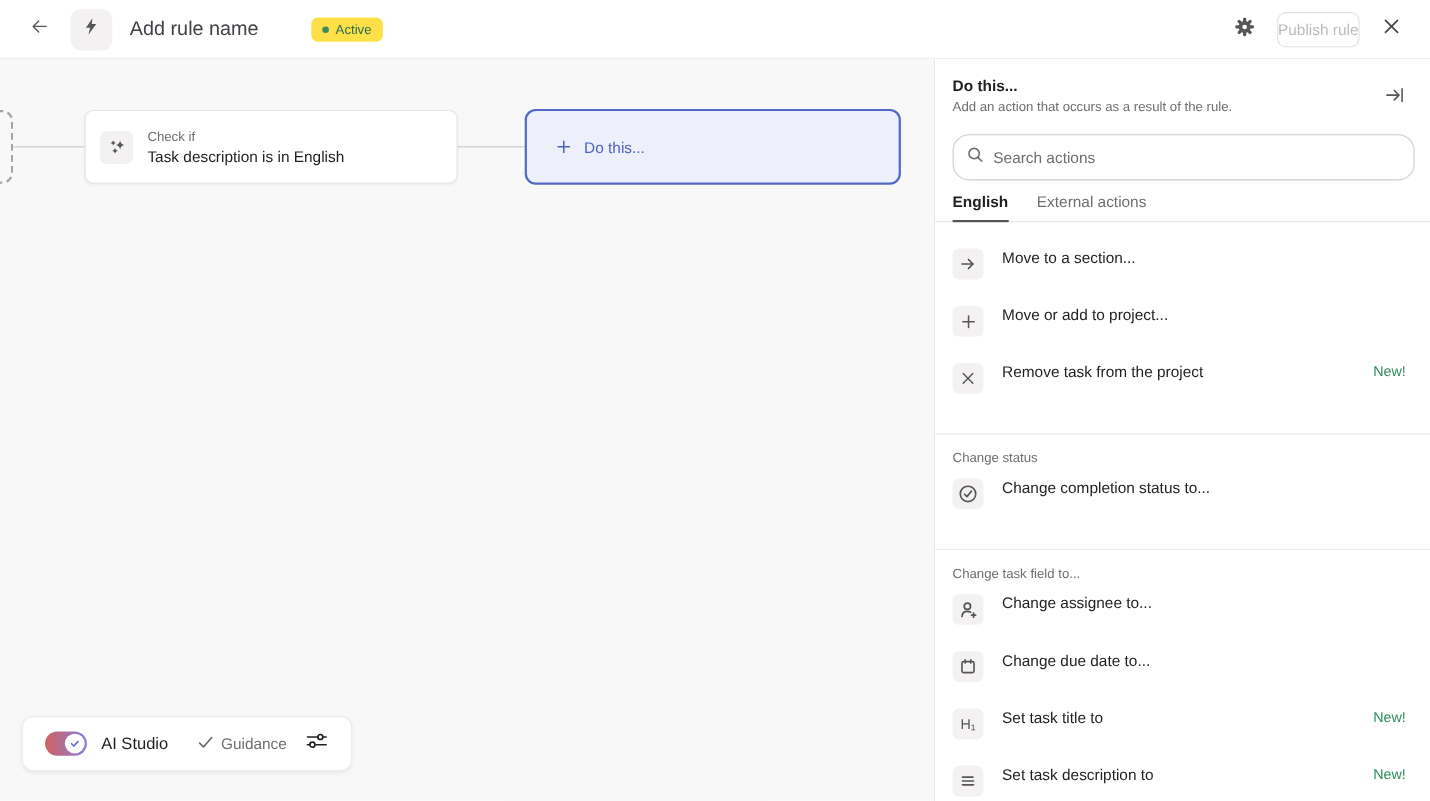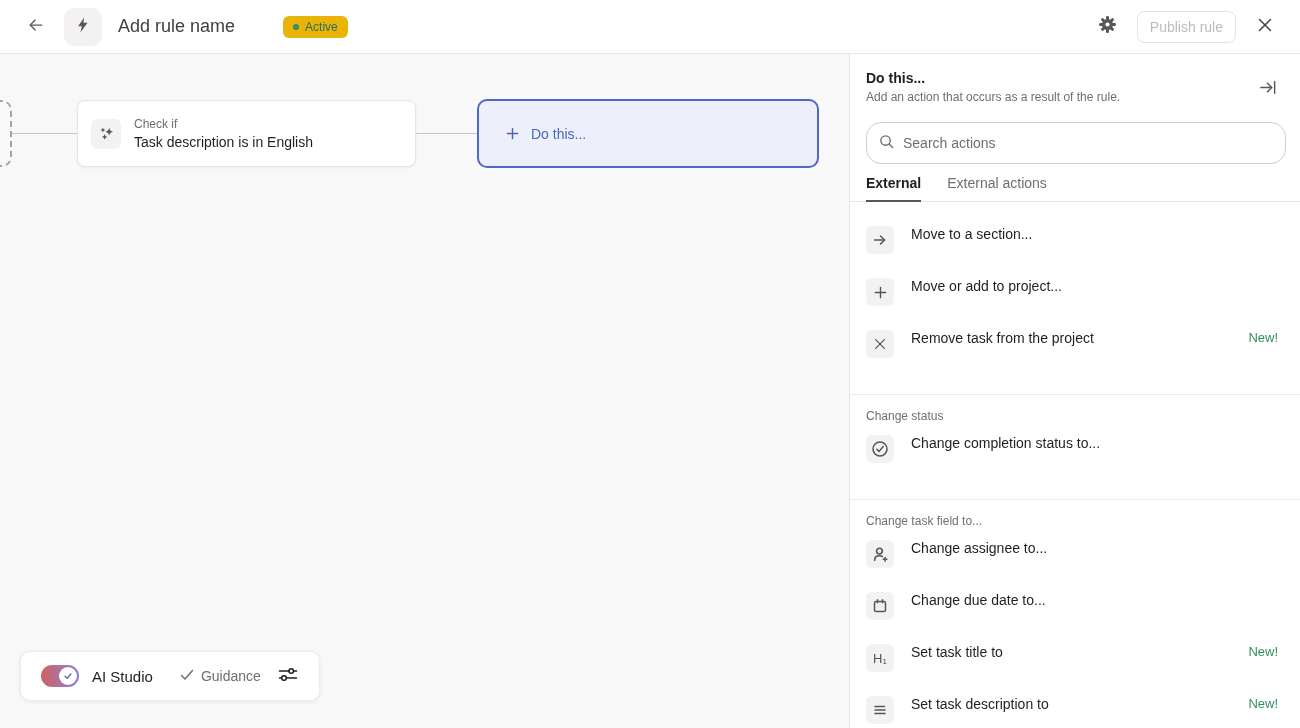--- a/index.html
+++ b/index.html
@@ -8,25 +8,25 @@
 
   
   .topbar { position:absolute; left:0; top:0; width:1300px; height:54px;
     background:#fff; border-bottom:1px solid #e8e6e6; display:flex; align-items:center; }
   .back-btn { margin-left:24px; width:24px; height:24px; display:flex; align-items:center;
     justify-content:center; cursor:pointer; color:#565557; }
   .rule-icon-box { margin-left:16px; width:38px; height:38px; border-radius:10px;
     background:#f3f1f1; display:flex; align-items:center; justify-content:center; }
   .rule-title { margin-left:16px; font-size:18px; font-weight:500; color:#3f4145; }
   .status-badge { margin-left:48px; display:flex; align-items:center; gap:6px;
-    background:#eab308; border-radius:6px; padding:4px 10px; font-size:12px; color:#2a6e55; }
+    background:#fde047; border-radius:6px; padding:4px 10px; font-size:12px; color:#2a6e55; }
   .status-dot { width:6px; height:6px; border-radius:50%; background:#3d8a63; }
   .topbar-spacer { flex:1; }
   .gear-btn { width:26px; height:26px; display:flex; align-items:center; justify-content:center; cursor:pointer; }
-  .publish-btn { margin-left:16px; height:32px; padding:0 12px; background:#fff;
+  .publish-btn { margin-left:16px; height:32px; padding:0 0; background:#fff;
     border:1px solid #e4e1e1; border-radius:8px; font-size:14px; color:#bdbaba;
     font-family:"Liberation Sans", sans-serif; cursor:pointer; }
   .close-btn { margin-left:18px; margin-right:24px; width:22px; height:22px;
     display:flex; align-items:center; justify-content:center; cursor:pointer; color:#3f4145; }
 
   
   .canvas { position:absolute; left:0; top:54px; width:849px; height:674px; background:#f9f8f8; }
   .ghost-node { position:absolute; left:-13px; top:46px; width:25px; height:67px;
     border:2px dashed #a2a5a8; border-radius:10px; }
   .connector { position:absolute; height:1px; background:#c9c6c6; }
@@ -200,21 +200,21 @@
 
   <div class="sb-search">
     <span><svg width="15" height="15" viewBox="0 0 16 16" fill="none" stroke="currentColor" stroke-width="1.5" stroke-linecap="round" stroke-linejoin="round" color="#6d6e6f">
           <circle cx="7" cy="7" r="5"></circle>
           <path d="M11 11l3.5 3.5"></path>
         </svg></span>
     <input type="text" placeholder="Search actions" style="">
   </div>
 
   <div class="sb-tabs">
-  <div class="sb-tab active">External</div>
+  <div class="sb-tab active">English</div>
 
   <div class="sb-tab">External actions</div>
 </div>
 
   <div>
   <div class="section">
     <div>
   <div class="action-item">
     <span class="action-item-icon">
               <svg width="16" height="16" viewBox="0 0 16 16" fill="none" stroke="currentColor" stroke-width="1.5" stroke-linecap="round" stroke-linejoin="round">

